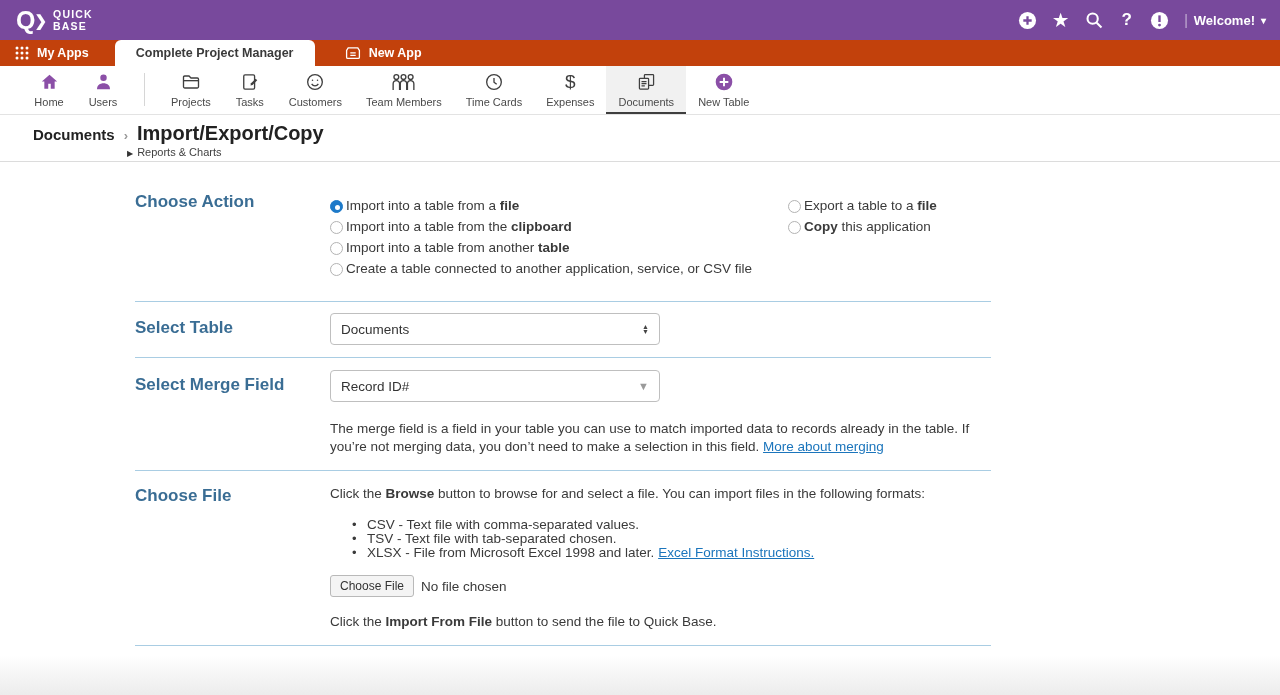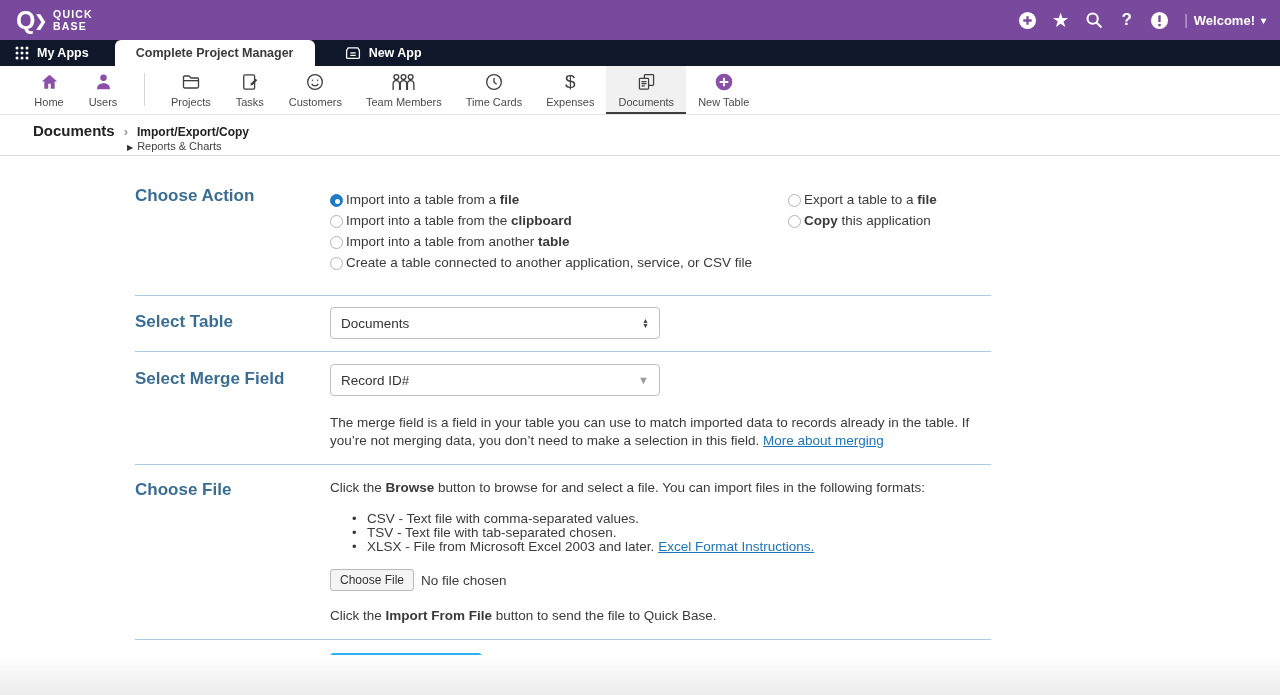--- a/index.html
+++ b/index.html
@@ -14,21 +14,21 @@
   .logo-chev { font-size:15px; font-weight:800; margin:2px 6px 0 0; }
   .logo-text { font-size:10.5px; font-weight:700; letter-spacing:1.2px; line-height:1.15; }
   .top-actions { display:flex; align-items:center; gap:0; color:#fff; }
   .top-icon { width:33px; height:26px; display:flex; align-items:center; justify-content:center; cursor:pointer; }
   .top-icon .glyph { font-size:17px; font-weight:700; }
   .top-sep { color:rgba(255,255,255,.55); margin:0 6px 0 8px; font-size:14px; }
   .welcome { display:flex; align-items:center; gap:6px; font-size:13px; font-weight:700; cursor:pointer; }
   .caret { font-size:10px; }
 
   
-  .tabbar { height:26px; background:#0f172a; display:flex; align-items:stretch; }
+  .tabbar { height:26px; background:#c2410c; display:flex; align-items:stretch; }
   .tab { display:flex; align-items:center; gap:8px; color:#fff; font-size:12.5px; font-weight:700; padding:0 18px; cursor:pointer; }
   .tab-myapps { padding-left:15px; }
   .tab-active { background:#fff; color:#3a3a3a; width:200px; justify-content:center;
     border-radius:6px 6px 0 0; margin-left:8px; font-weight:700; }
   .tab-newapp { margin-left:12px; font-weight:700; }
 
   
   .tablenav { height:49px; background:#fff; border-bottom:1px solid #e3e3e3;
     display:flex; align-items:stretch; padding-left:22px; }
   .nav-item { display:flex; flex-direction:column; align-items:center; justify-content:center;
@@ -37,21 +37,21 @@
   .nav-item.active { background:#f1f1f1; box-shadow: inset 0 -2px 0 #3e3e3e; }
   .nav-divider { width:1px; background:#d6d6d6; margin:7px 14px 8px; }
   .nav-icon { height:22px; display:flex; align-items:center; justify-content:center; }
   .dollar { font-size:19px; font-weight:500; color:#3f3f3f; line-height:22px; }
 
   
   .crumbbar { padding:7px 0 3px 33px; border-bottom:1px solid #dcdcdc; background:#fff; }
   .crumb-line { display:flex; align-items:baseline; gap:9px; }
   .crumb-table { font-size:15px; font-weight:700; color:#222; cursor:pointer; }
   .crumb-sep { color:#999; font-size:13px; font-weight:700; }
-  .crumb-page { font-size:12px; font-weight:700; color:#222; }
+  .crumb-page { font-size:20px; font-weight:700; color:#222; }
   .crumb-sub { margin-left:94px; font-size:11px; color:#3f3f3f; cursor:pointer; padding-top:1px; }
   .crumb-sub .tri { font-size:8px; color:#333; margin-right:4px; }
 
   
   .content { margin-left:135px; width:856px; }
   .sec { display:flex; border-bottom:1px solid #a9cde3; }
   .sec:last-child, .sec.no-border { border-bottom:none; }
   .sec-title { width:195px; flex:none; font-size:17px; font-weight:700; color:#3a6d94; }
   .sec-body { flex:1; }
 
@@ -356,21 +356,21 @@
         <div class="bullet-row">
           <span class="dot">•</span>
           <span><span>CSV - Text file with comma-separated values.</span><a class="link"></a></span>
         </div>
         <div class="bullet-row">
           <span class="dot">•</span>
           <span><span>TSV - Text file with tab-separated chosen.</span><a class="link"></a></span>
         </div>
         <div class="bullet-row">
           <span class="dot">•</span>
-          <span><span>XLSX - File from Microsoft Excel 2003 and later. </span><a class="link">Excel Format Instructions.</a></span>
+          <span><span>XLSX - File from Microsoft Excel 1998 and later. </span><a class="link">Excel Format Instructions.</a></span>
         </div>
       </div>
       <div class="file-row">
         <span class="file-btn">Choose File</span>
         <span class="file-status">No file chosen</span>
       </div>
       <div class="para outro">
         <span>Click the </span><b>Import From File</b><span> button to send the file to Quick Base.</span>
       </div>
     </div>

